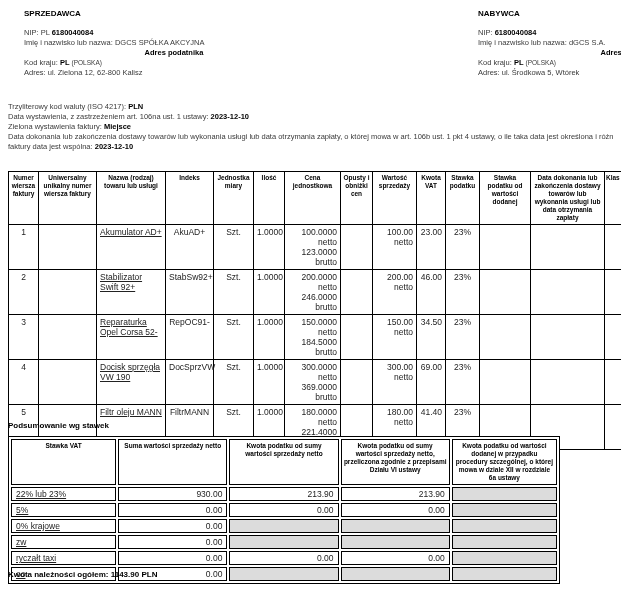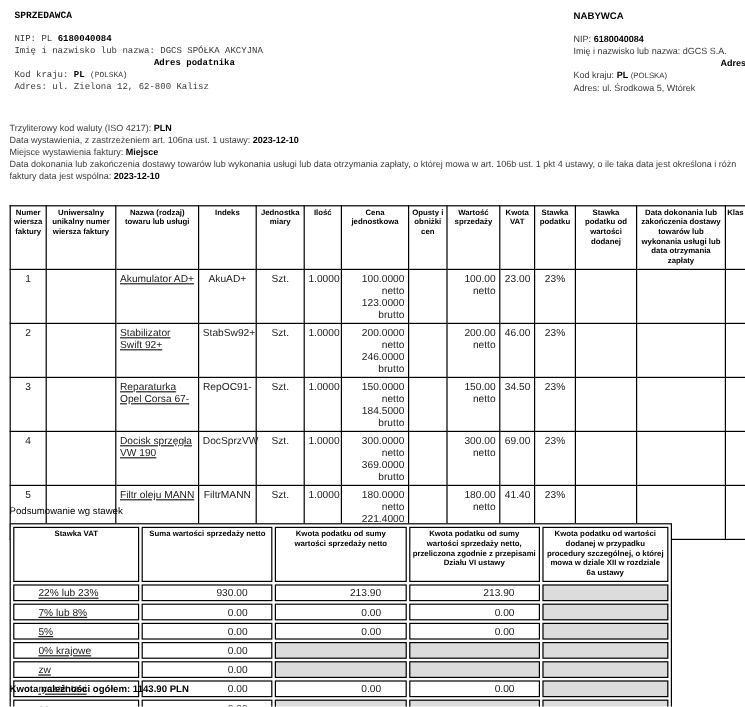--- a/index.html
+++ b/index.html
@@ -3,21 +3,21 @@
 <meta charset="utf-8">
 <style>
   * { margin:0; padding:0; box-sizing:border-box; }
   html,body { background:#ffffff; }
   #page {
     position:relative; width:621px; height:589px; overflow:hidden;
     background:#ffffff; font-family:"Liberation Sans", sans-serif;
     color:#3a3a3a; font-size:7.5px; line-height:10px;
   }
   .party { position:absolute; top:8px; width:300px; }
-  .party.seller { left:12px;font-family:Liberation Mono, monospace; }
+  .party.seller { left:24px; }
   .party.buyer  { left:478px; }
   .party-title { font-size:8px; font-weight:bold; color:#000; line-height:12px; margin-bottom:8px; }
   .line { white-space:nowrap; }
   .val { font-weight:bold; color:#000; }
   .subhead { font-weight:bold; color:#000;text-align:center; }
   .small { font-size:6.5px; }
 
   .info { position:absolute; left:8px; top:102px; white-space:nowrap; }
   .info .line { line-height:10px; }
 
@@ -27,32 +27,32 @@
     border:1px solid #000; font-size:6.5px; line-height:8px; font-weight:bold; color:#000;
     text-align:center; vertical-align:top; padding:2px 1px;
   }
   table.items td {
     border:1px solid #000; vertical-align:top; padding:2px 3px; line-height:10px;
   }
   table.items th.klas { text-align:left; }
   .ta-c { text-align:center; } .ta-r { text-align:right; } .ta-l { text-align:left;text-decoration:underline; }
   .pre { white-space:pre-line;margin-left:37px; }
 
-  .sum-title { position:absolute; left:8px; top:421px; font-size:8px; font-weight:normal; color:#000; }
+  .sum-title { position:absolute; left:8px; top:421px; font-size:8px; font-weight:bold; color:#000; }
 
   .summary-wrap { position:absolute; left:8px; top:436px; }
   table.summary {
     border-collapse:separate; border-spacing:2px; border:1px solid #000;
     table-layout:fixed; width:552px; font-size:8.5px; color:#222; background:#fff;
   }
   table.summary th {
     border:1px solid #000; font-size:6.5px; line-height:8px; font-weight:bold; color:#000;
     text-align:center; vertical-align:top; padding:2px 2px; height:30px;
   }
-  table.summary td { border:1px solid #000; padding:1px 20px; height:13px; vertical-align:middle; }
+  table.summary td { border:1px solid #000; padding:1px 4px; height:13px; vertical-align:middle; }
   td.grey { background:#dcdcdc; }
 
   .total { position:absolute; left:8px; top:570px; font-size:8px; font-weight:bold; color:#000; }
 </style>
 </head>
 <body>
 
 <div id="page">
 
   <div class="party seller">
@@ -102,21 +102,21 @@
   <div class="info">
     <div class="line">
       <span>Trzyliterowy kod waluty (ISO 4217):</span>
       <span class="val">PLN</span>
     </div>
     <div class="line">
       <span>Data wystawienia, z zastrzeżeniem art. 106na ust. 1 ustawy:</span>
       <span class="val">2023-12-10</span>
     </div>
     <div class="line">
-      <span>Miejsce wystawienia faktury:</span>
+      <span>Zielona wystawienia faktury:</span>
       <span class="val">Miejsce</span>
     </div>
     <div class="line">Data dokonania lub zakończenia dostawy towarów lub wykonania usługi lub data otrzymania zapłaty, o której mowa w art. 106b ust. 1 pkt 4 ustawy, o ile taka data jest określona i różn</div>
     <div class="line">
       <span>faktury data jest wspólna:</span>
       <span class="val">2023-12-10</span>
     </div>
   </div>
 
   <div class="items-wrap">
@@ -190,21 +190,21 @@
 netto</td>
         <td class="ta-r">46.00</td>
         <td class="ta-c">23%</td>
         <td></td>
         <td></td>
         <td></td>
       </tr>
       <tr>
         <td class="ta-c">3</td>
         <td></td>
-        <td class="ta-l">Reparaturka Opel Corsa 67-</td>
+        <td class="ta-l">Reparaturka Opel Corsa 52-</td>
         <td class="ta-c">RepOC91-</td>
         <td class="ta-c">Szt.</td>
         <td class="ta-r">1.0000</td>
         <td class="ta-r pre">150.0000
 netto
 184.5000
 brutto</td>
         <td></td>
         <td class="ta-r pre">150.00
 netto</td>
@@ -278,27 +278,20 @@
         <th>Kwota podatku od wartości dodanej w przypadku procedury szczególnej, o której mowa w dziale XII w rozdziale 6a ustawy</th>
       </tr>
       <tr>
         <td class="ta-l">22% lub 23%</td>
         <td class="ta-r">930.00</td>
         <td class="ta-r">213.90</td>
         <td class="ta-r">213.90</td>
         <td class="grey"></td>
       </tr>
       <tr>
-        <td class="ta-l">7% lub 8%</td>
-        <td class="ta-r">0.00</td>
-        <td class="ta-r">0.00</td>
-        <td class="ta-r">0.00</td>
-        <td class="grey"></td>
-      </tr>
-      <tr>
         <td class="ta-l">5%</td>
         <td class="ta-r">0.00</td>
         <td class="ta-r">0.00</td>
         <td class="ta-r">0.00</td>
         <td class="grey"></td>
       </tr>
       <tr>
         <td class="ta-l">0% krajowe</td>
         <td class="ta-r">0.00</td>
         <td class="grey"></td>

